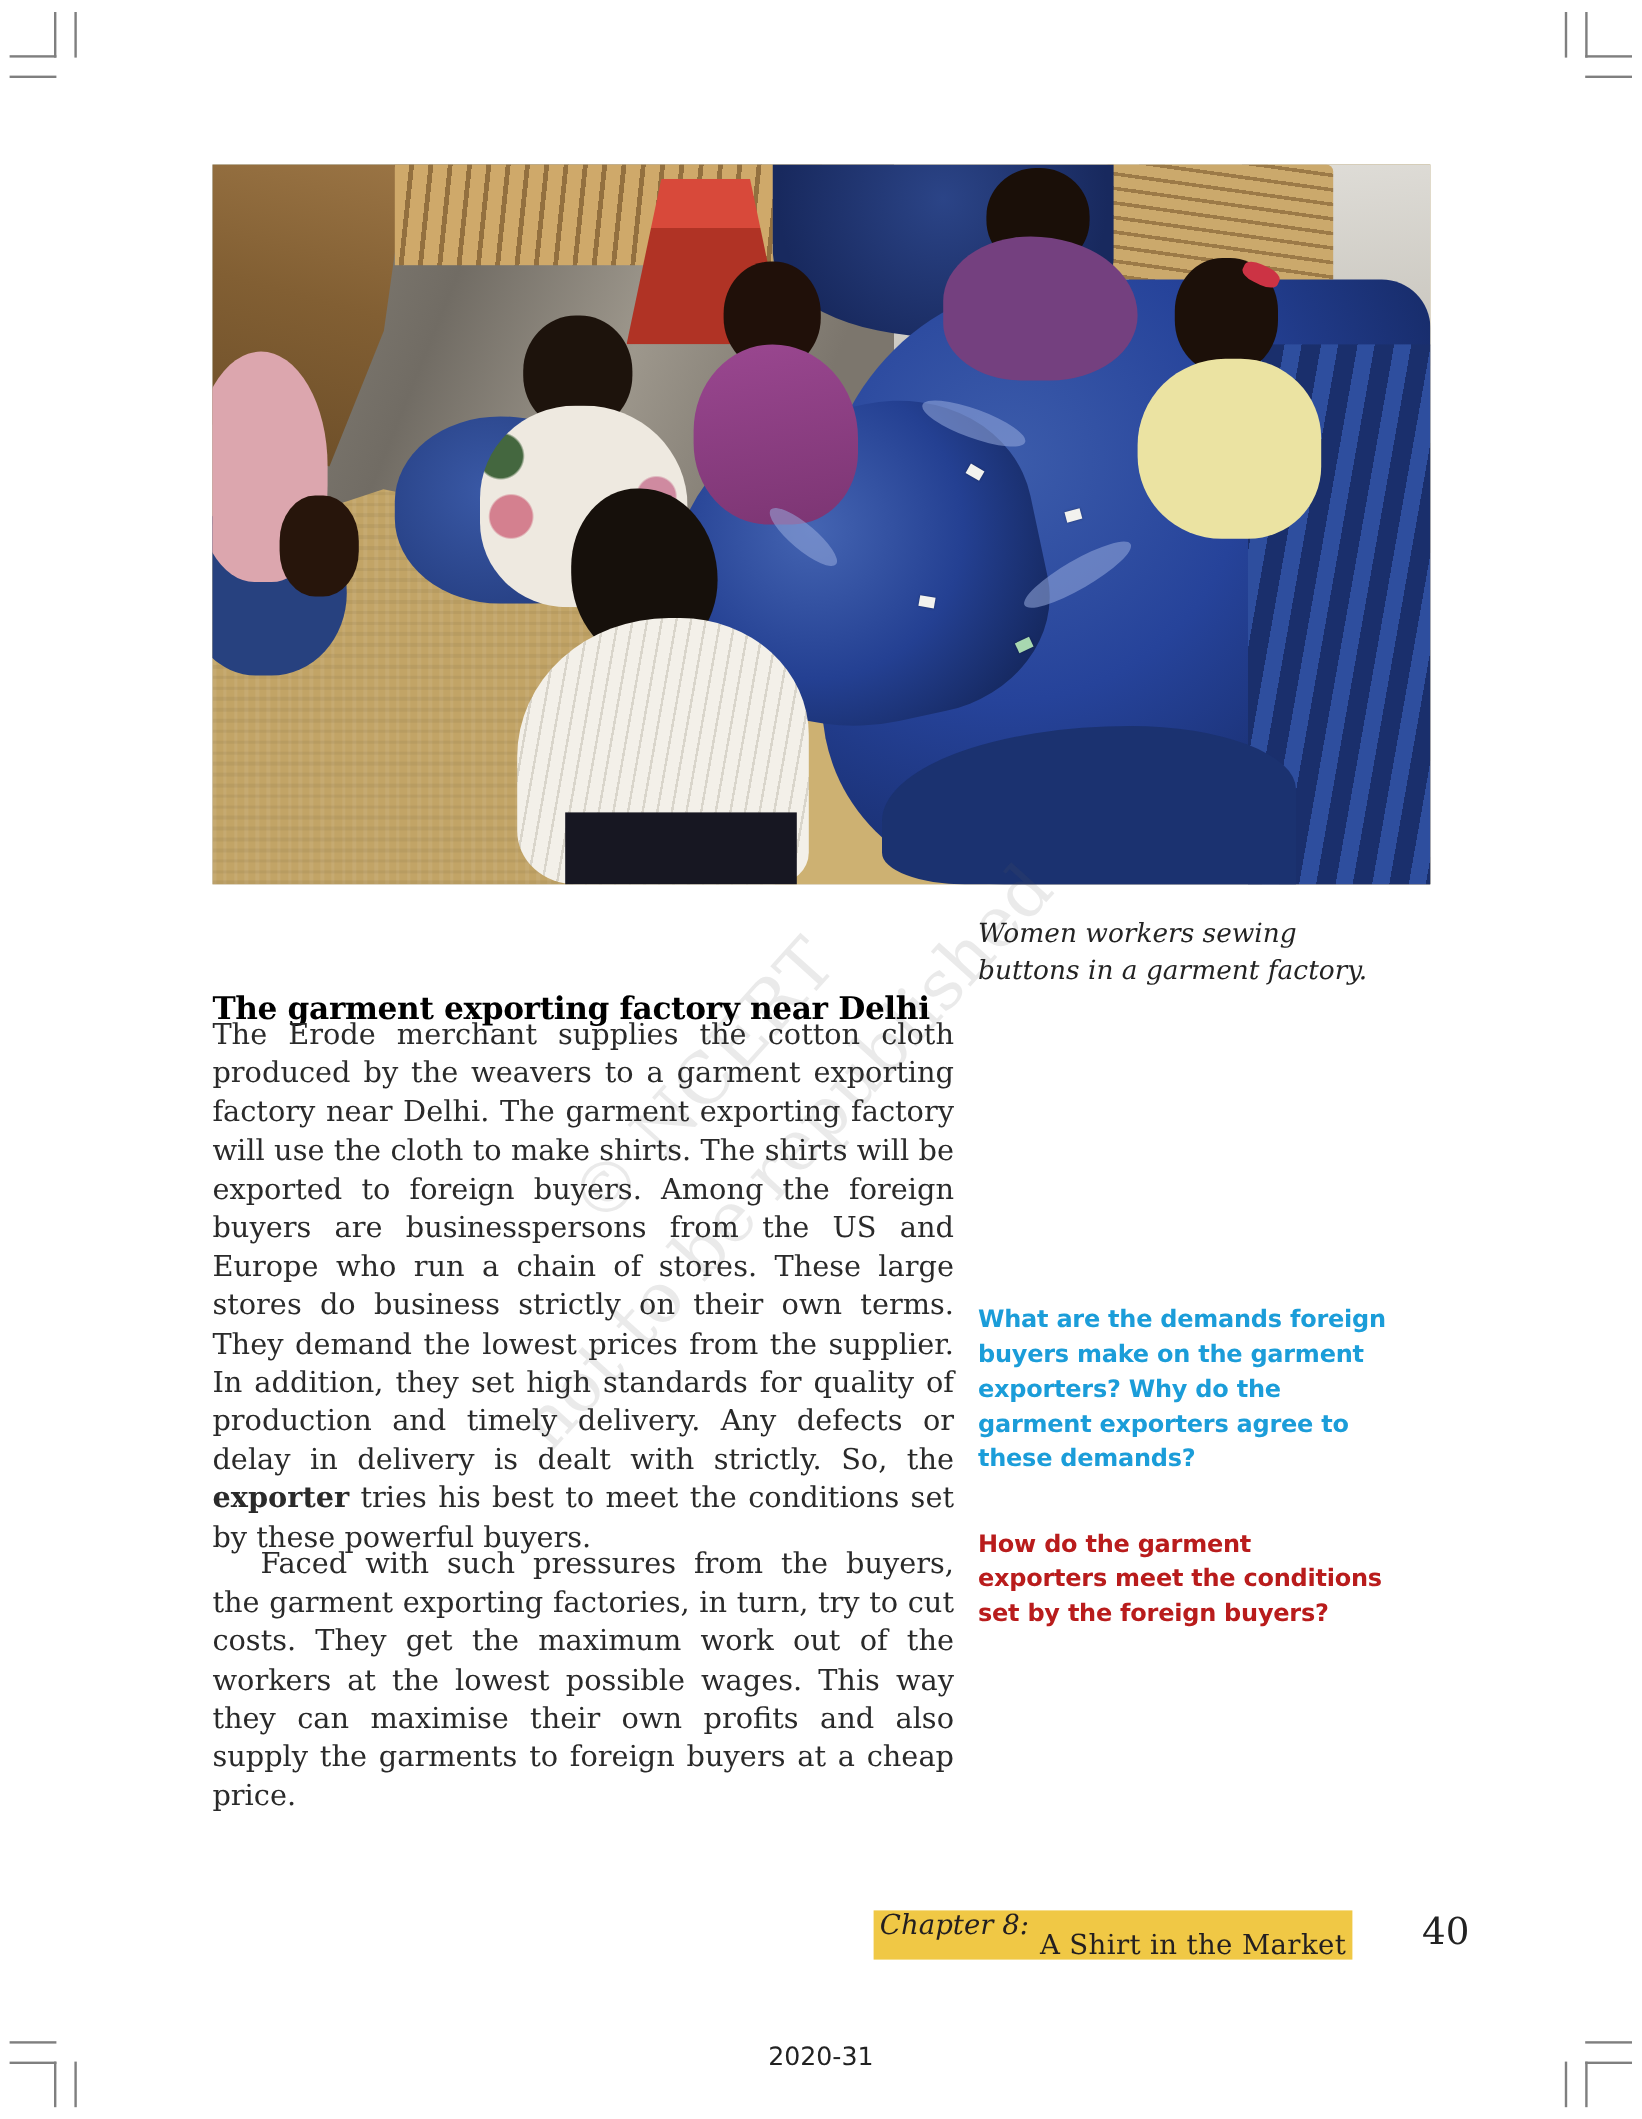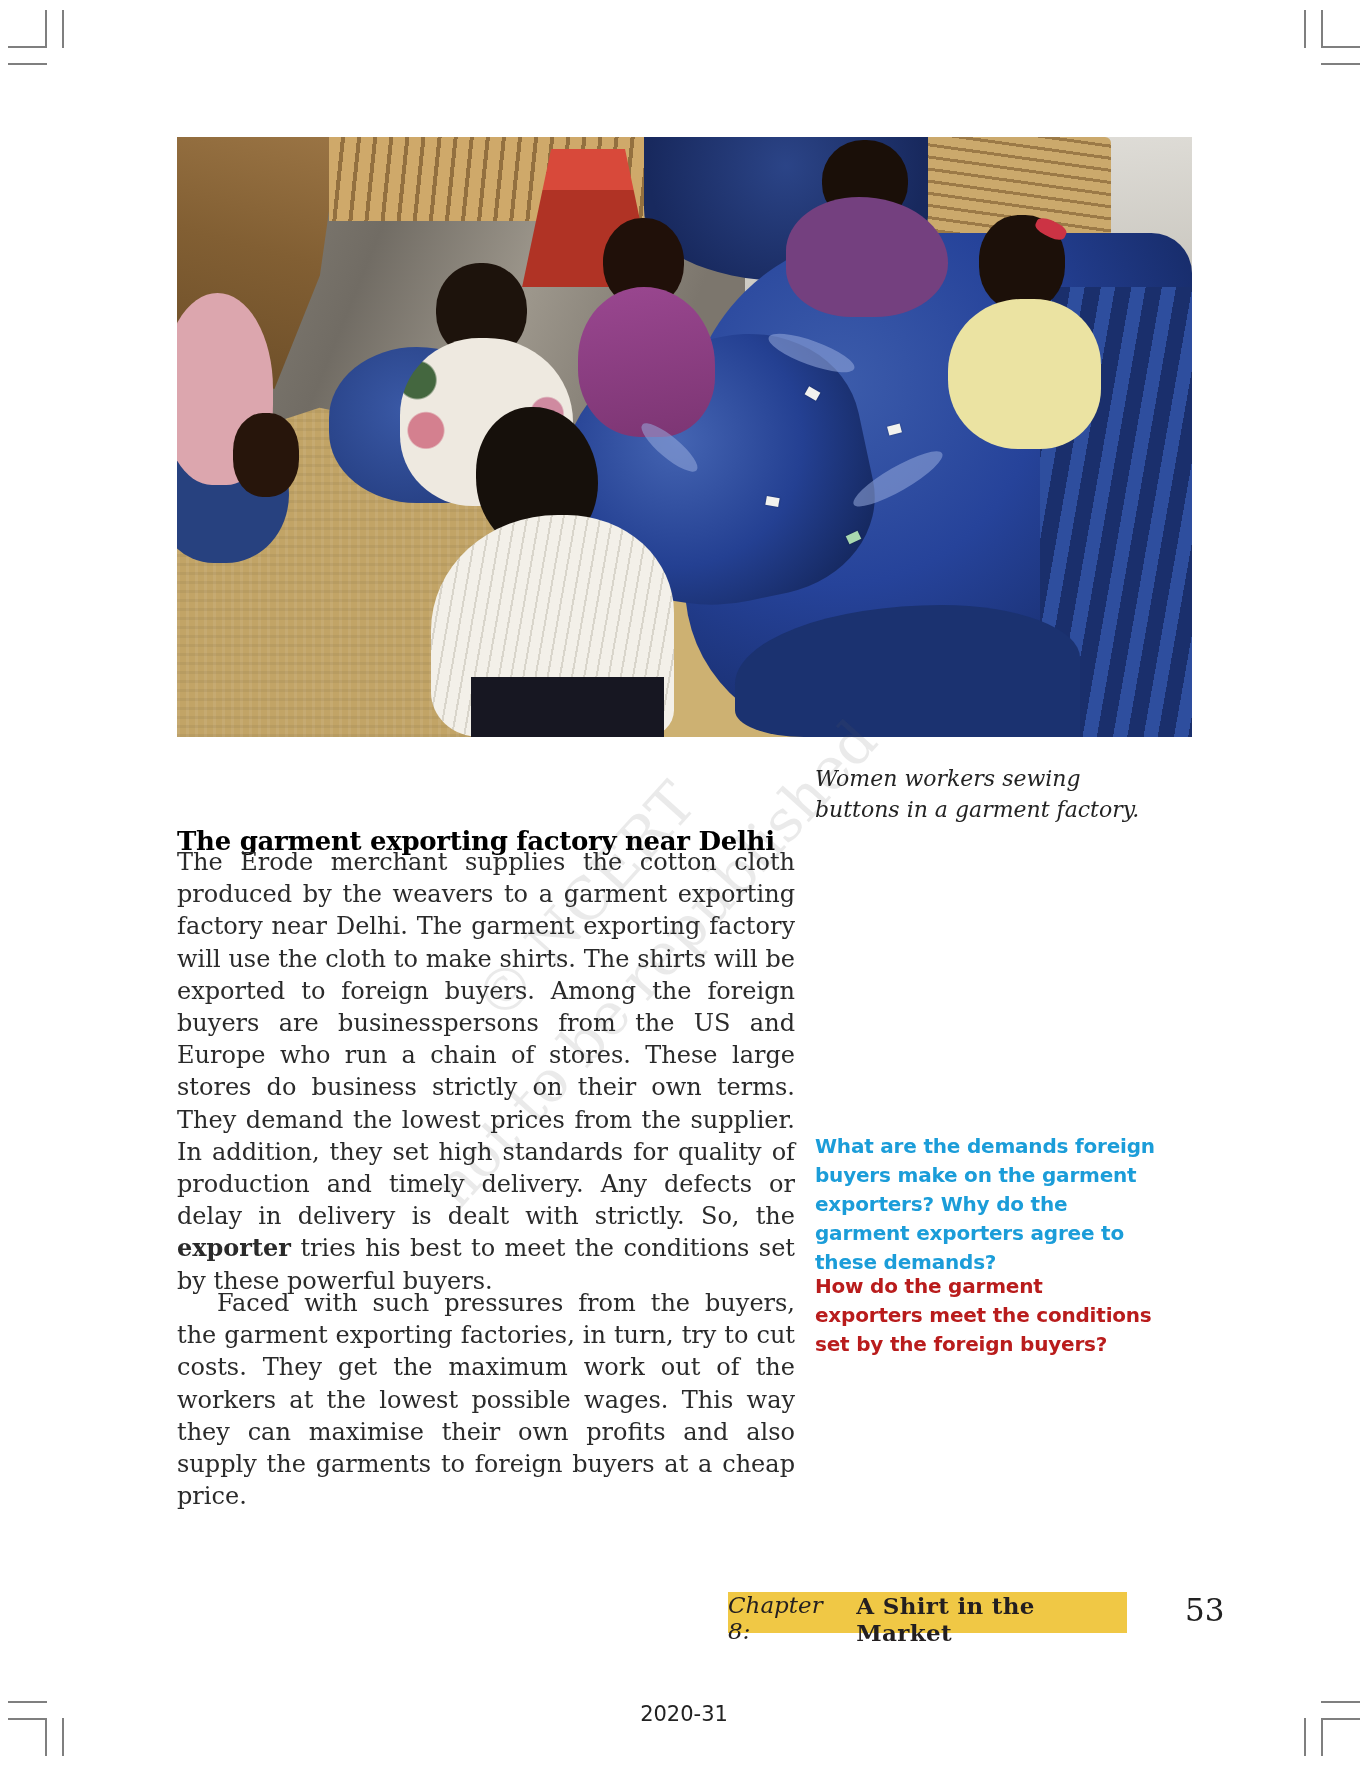--- a/index.html
+++ b/index.html
@@ -88,27 +88,27 @@
              font-weight:bold; font-size:26px; color:#000000; letter-spacing:-0.3px; }
   .body-col { position:absolute; left:177px; width:618px; font-size:24px; line-height:32.2px;
               color:#2a2a2a; text-align:justify; }
   .para1 { top:822px; }
   .para2 { top:1263px; text-indent:40px; }
   .caption { position:absolute; left:815px; top:763px; width:345px;
              font-style:italic; font-size:22px; line-height:31px; color:#232323; }
   .question { position:absolute; left:815px; width:340px;
               font-family:"DejaVu Sans", sans-serif; font-weight:bold;
               font-size:20px; line-height:29px; letter-spacing:-0.2px; }
-  .q1 { top:1132px; }
+  .q1 { top:1085px; }
   .q2 { top:1272px; }
   .banner { position:absolute; left:728px; top:1592px; width:399px; height:41px;
             display:flex; align-items:flex-start; justify-content:center; gap:9px;
             font-size:23px; color:#231f20; }
   .banner-prefix { font-style:italic; }
-  .banner-title  { font-weight:bold; letter-spacing:0.3px; }
+  .banner-title  { font-weight:normal; letter-spacing:0.3px;margin-top:16px; }
   .pagenum { position:absolute; left:1185px; top:1592px; font-size:31px; color:#222; }
   .footer-year { position:absolute; left:0; right:0; top:1702px; text-align:center;
                  font-family:"DejaVu Sans", sans-serif; font-size:21px; color:#222; }
 </style>
 </head>
 <body>
 
 <div class="page">
 
   <div class="mark" style="left:45px;top:10px;width:2px;height:38px;"></div>
@@ -180,17 +180,17 @@
   <p class="body-col para1"><span>The Erode merchant supplies the cotton cloth produced by the weavers to a garment exporting factory near Delhi. The garment exporting factory will use the cloth to make shirts. The shirts will be exported to foreign buyers. Among the foreign buyers are businesspersons from the US and Europe who run a chain of stores. These large stores do business strictly on their own terms. They demand the lowest prices from the supplier. In addition, they set high standards for quality of production and timely delivery. Any defects or delay in delivery is dealt with strictly. So, the </span><b>exporter</b><span> tries his best to meet the conditions set by these powerful buyers.</span></p>
   <p class="body-col para2">Faced with such pressures from the buyers, the garment exporting factories, in turn, try to cut costs. They get the maximum work out of the workers at the lowest possible wages. This way they can maximise their own profits and also supply the garments to foreign buyers at a cheap price.</p>
 
   <div class="question q1" style="color: rgb(27, 157, 217);">What are the demands foreign buyers make on the garment exporters? Why do the garment exporters agree to these demands?</div>
   <div class="question q2" style="color: #b91c1c;">How do the garment exporters meet the conditions set by the foreign buyers?</div>
 
   <div class="banner" style="background: rgb(240, 200, 69);">
     <span class="banner-prefix">Chapter 8:</span>
     <span class="banner-title">A Shirt in the Market</span>
   </div>
-  <div class="pagenum">53</div>
+  <div class="pagenum">40</div>
 
   <div class="footer-year">2020-31</div>
 
 </div>
 
 </body></html>

